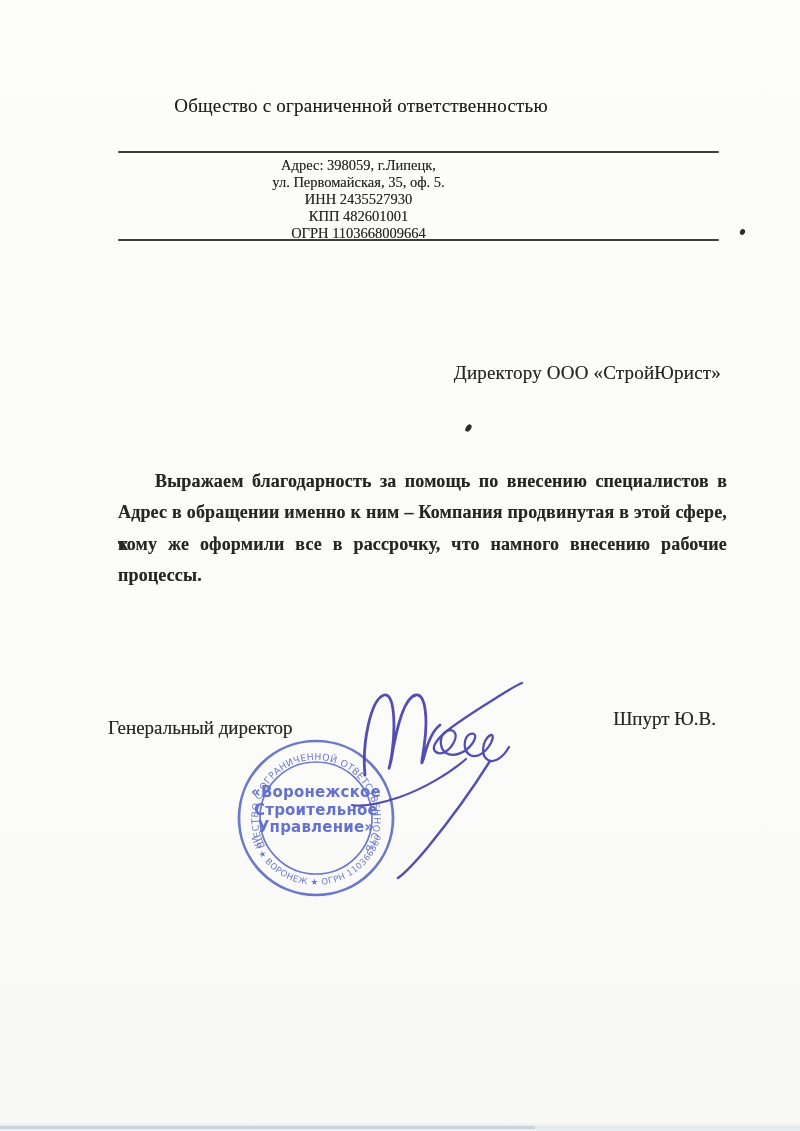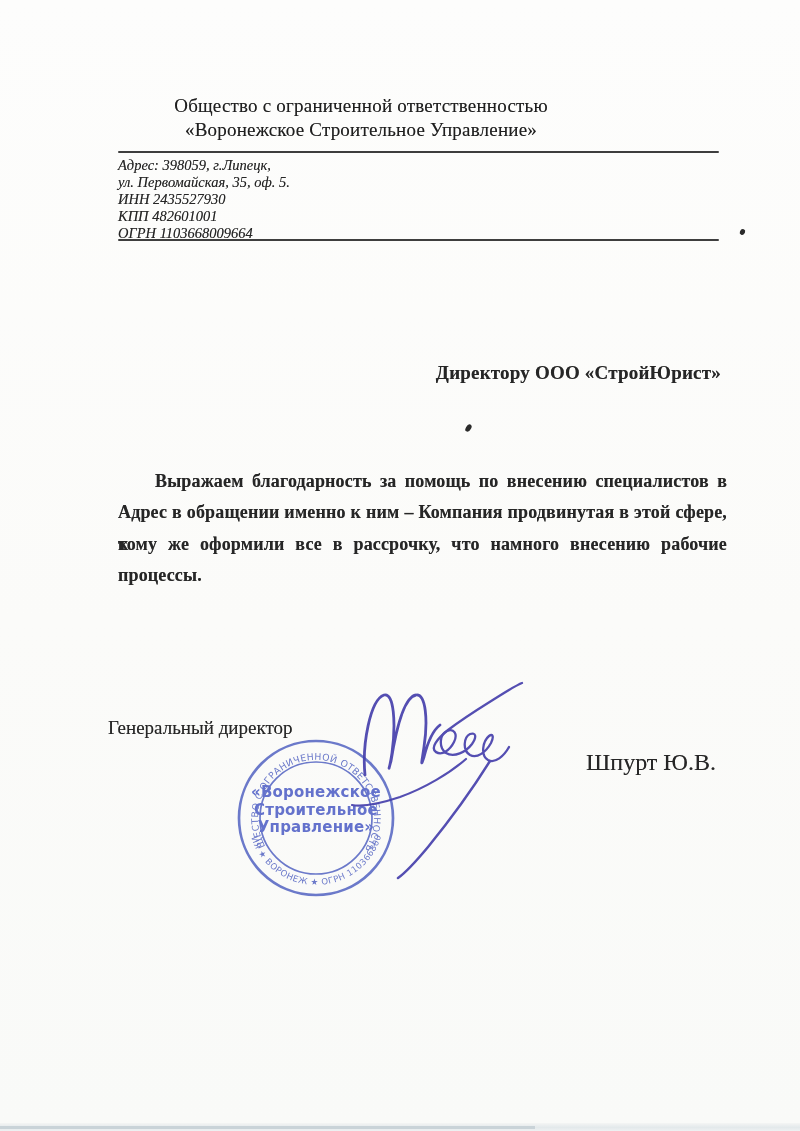--- a/index.html
+++ b/index.html
@@ -17,37 +17,37 @@
   .letterhead{
     position:absolute;left:118px;top:94px;width:486px;
     text-align:center;font-size:19px;line-height:24px;color:#1f1f1f;
     letter-spacing:.2px;
   }
   .rule{position:absolute;left:118px;width:601px;height:2px;background:#3e3e3e;border-radius:1px;}
   .rule-1{top:151px;}
   .rule-2{top:239px;}
   .requisites{
     position:absolute;left:118px;top:157px;width:481px;
-    text-align:left;font-size:14.5px;line-height:16.9px;color:#262626;font-style:italic;
+    text-align:center;font-size:14.5px;line-height:16.9px;color:#262626;
   }
   .recipient{
     position:absolute;top:362px;right:79px;
-    font-size:19px;color:#262626;letter-spacing:.2px;font-weight:bold;
+    font-size:19px;color:#262626;letter-spacing:.2px;
   }
   .body-block{position:absolute;left:118px;top:466px;width:609px;font-size:18px;color:#262626;}
   .body-line{
     height:31.4px;line-height:31.4px;
     text-align:justify;text-align-last:justify;
     letter-spacing:.15px;
     font-weight:bold;
   }
   .body-line.indent{ text-indent:37px; }
 
   .signoff-title{position:absolute;left:108px;top:717px;font-size:19px;color:#262626;}
-  .signoff-name{position:absolute;right:84px;top:749px;font-size:24px;color:#262626;}
+  .signoff-name{position:absolute;right:84px;top:708px;font-size:19px;color:#262626;}
 
   .speck{position:absolute;background:#2b2b2b;border-radius:55% 45% 60% 40%;}
   .speck-1{left:740px;top:229px;width:5px;height:6px;transform:rotate(20deg);}
   .speck-2{left:466px;top:424px;width:5px;height:8px;transform:rotate(28deg);}
 
   .stamp-svg{position:absolute;left:216px;top:718px;width:200px;height:200px;}
   .sig-svg{position:absolute;left:290px;top:655px;width:270px;height:240px;}
 
   .scan-edge{
     position:absolute;left:0;bottom:0;width:800px;height:8px;
@@ -58,21 +58,20 @@
     background:#c9d3d8;
   }
 </style>
 </head>
 <body>
 
 <div class="page">
 
   <div class="letterhead soft">
     <div>Общество с ограниченной ответственностью</div>
-    <div>«Воронежское Строительное Управление»</div>
   </div>
 
   <div class="rule rule-1"></div>
 
   <div class="requisites soft">
     <div>Адрес: 398059, г.Липецк,</div>
     <div>ул. Первомайская, 35, оф. 5.</div>
     <div>ИНН 2435527930</div>
     <div>КПП 482601001</div>
     <div>ОГРН 1103668009664</div>

